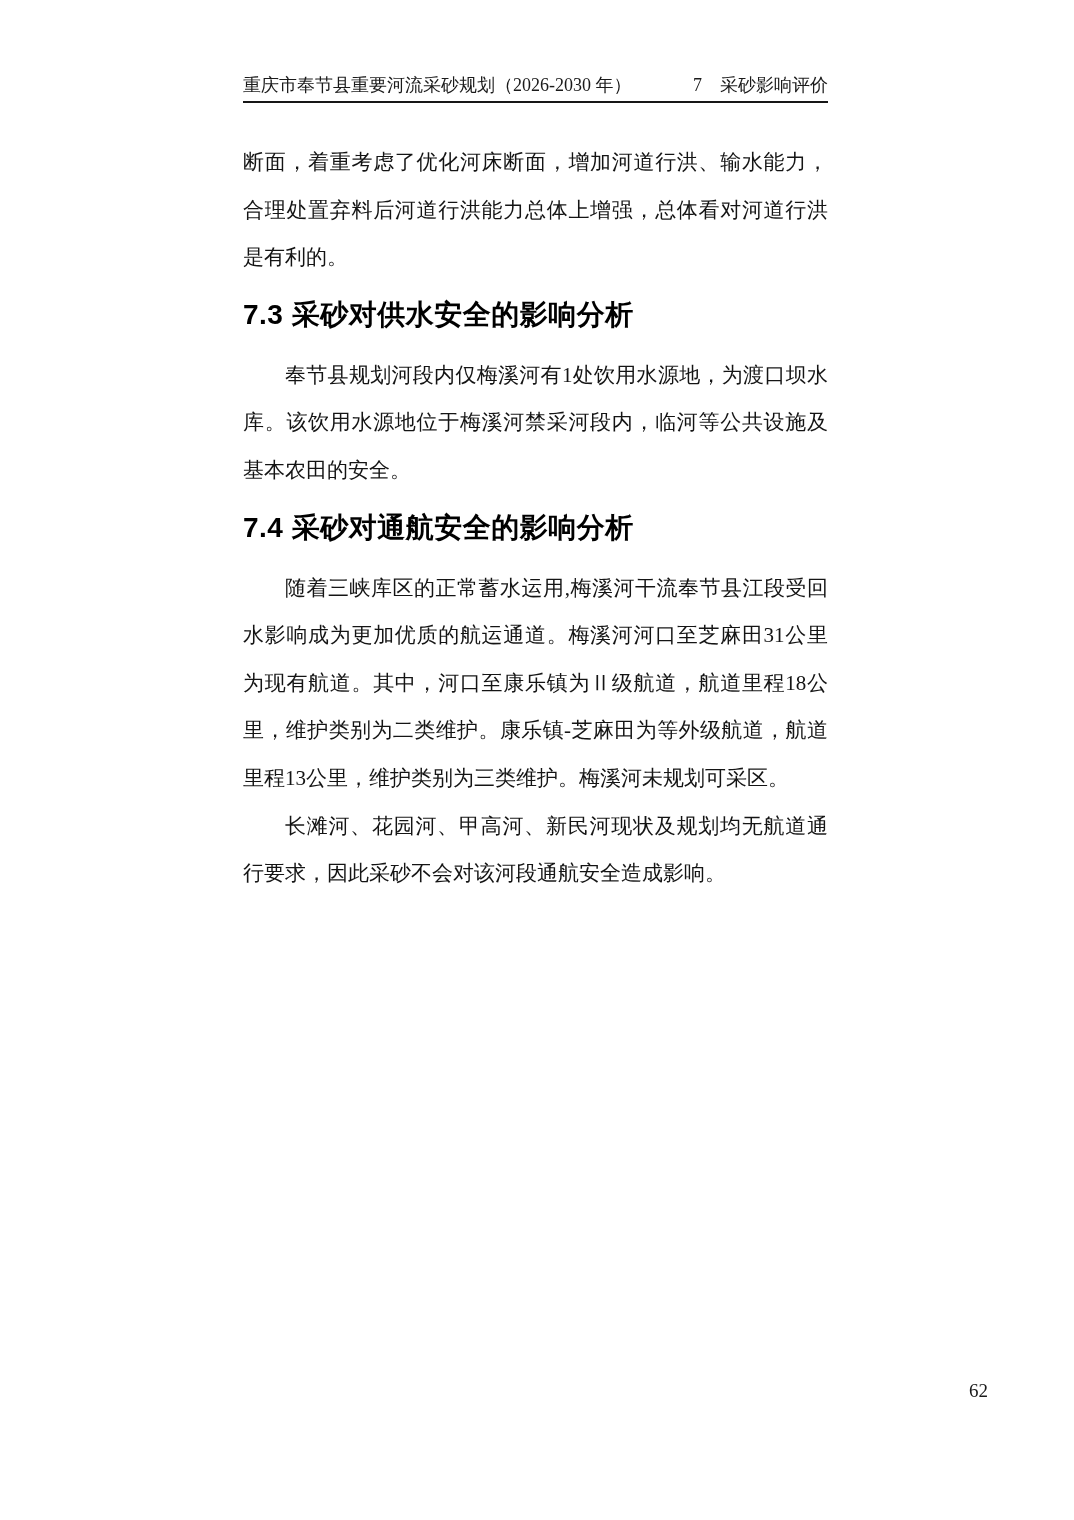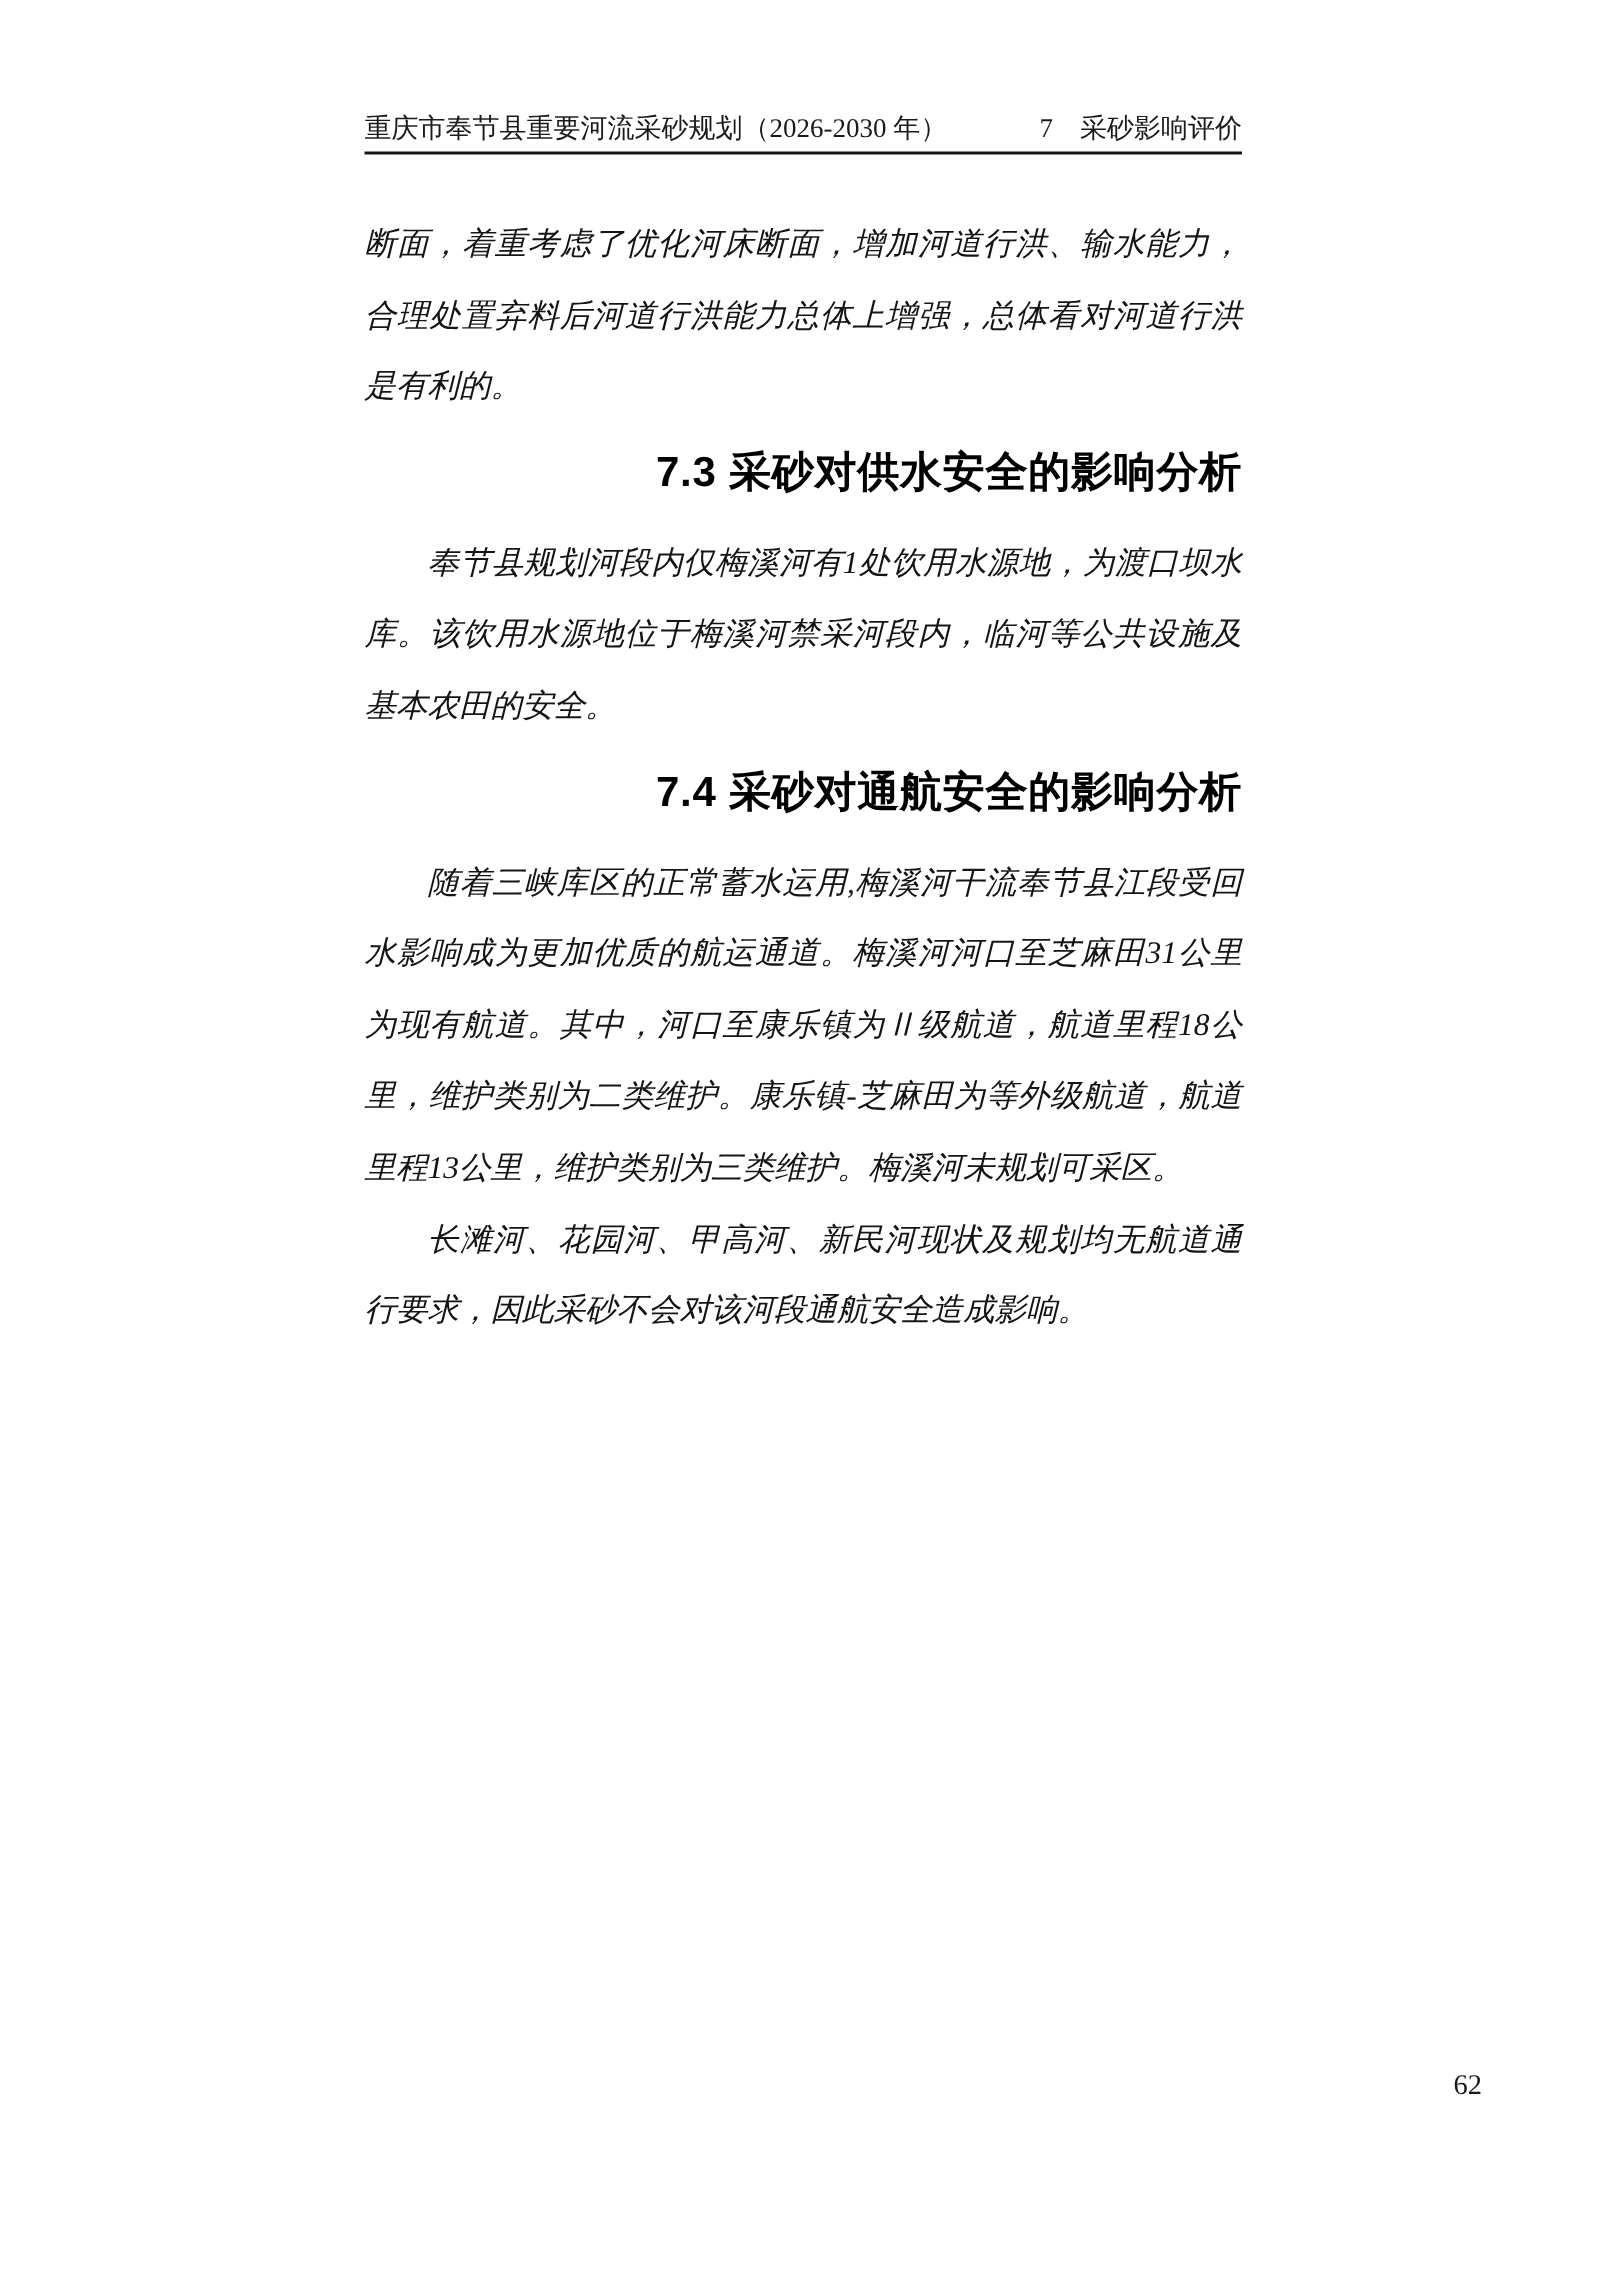--- a/index.html
+++ b/index.html
@@ -34,32 +34,31 @@
     font-family: "Liberation Serif", serif;
     font-size: 21px;
     line-height: 47.6px;
     text-align: justify;
     color: #141414;
   }
   .body-p {
     margin: 0;
     text-indent: 2em;
     word-break: break-all;
-    font-style: italic;
   }
   .body-p.no-indent {
     text-indent: 0;
   }
   .section-heading {
     font-family: "Liberation Sans", sans-serif;
     font-weight: 700;
     font-size: 28px;
     line-height: 40px;
     margin: 13px 0 17px 0;
-    text-align: right;
+    text-align: left;
     text-indent: 0;
     color: #000000;
     letter-spacing: 0.5px;
   }
   .page-footer {
     position: absolute;
     left: 0;
     right: 0;
     top: 1380px;
     text-align: right;

